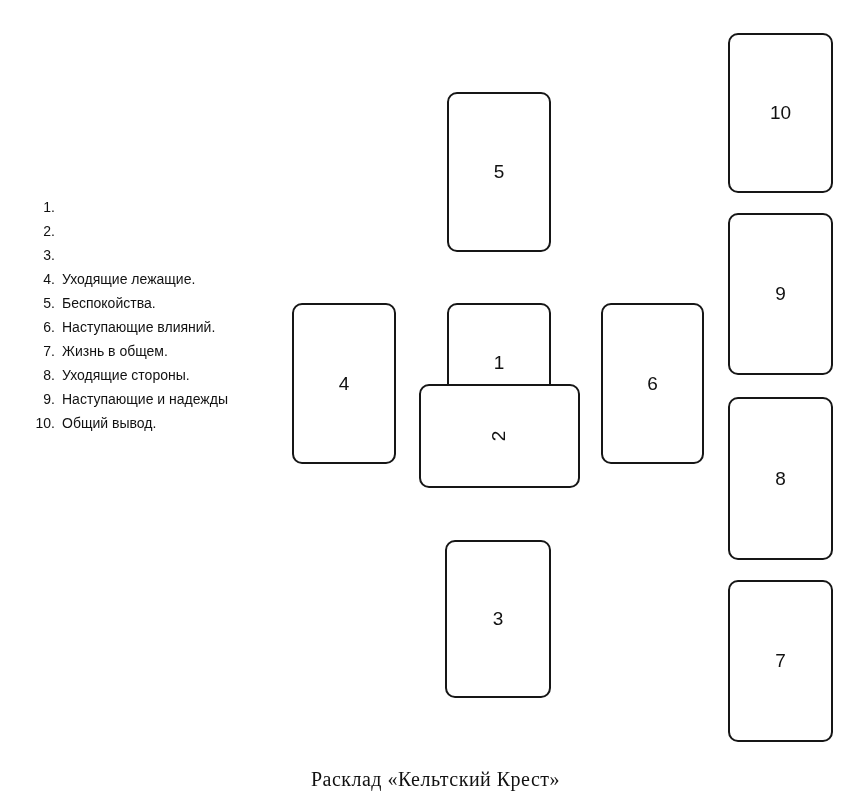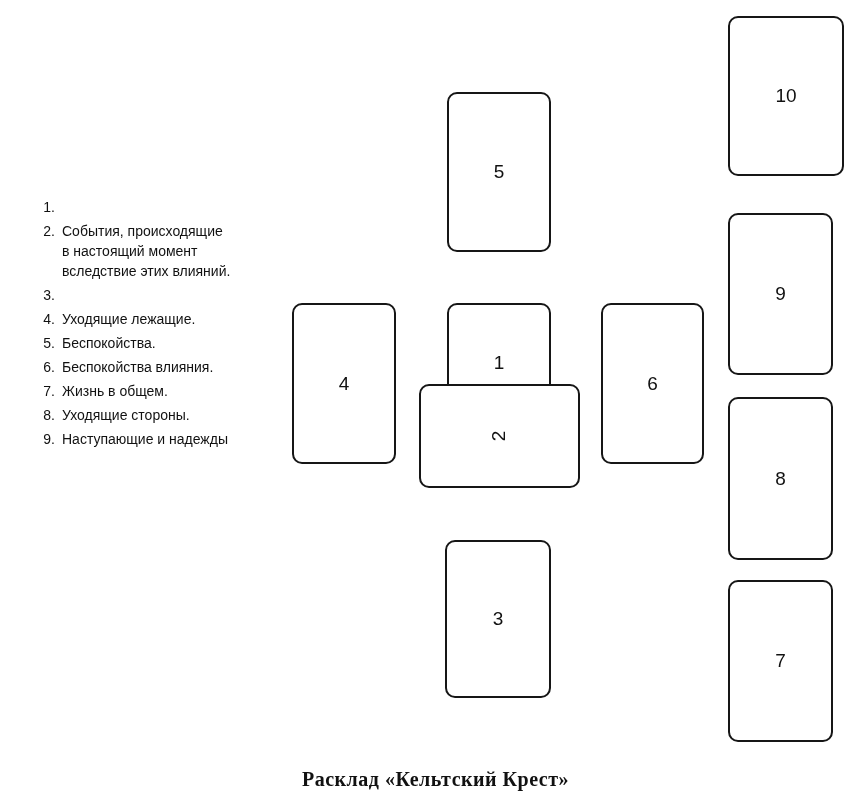--- a/index.html
+++ b/index.html
@@ -55,21 +55,21 @@
     font-size: 19px;
     line-height: 20px;
     color: #111111;
   }
   .card-5  { left: 447px; top:  92px; width: 104px; height: 160px; }
   .card-1  { left: 447px; top: 303px; width: 104px; height: 160px; z-index: 1; }
   .card-2  { left: 419px; top: 384px; width: 161px; height: 104px; z-index: 2; }
   .card-4  { left: 292px; top: 303px; width: 104px; height: 161px; }
   .card-6  { left: 601px; top: 303px; width: 103px; height: 161px; }
   .card-3  { left: 445px; top: 540px; width: 106px; height: 158px; }
-  .card-10 { left: 728px; top:  16px; width: 116px; height: 160px; }
+  .card-10 { left: 728px; top:  33px; width: 105px; height: 160px; }
   .card-9  { left: 728px; top: 213px; width: 105px; height: 162px; }
   .card-8  { left: 728px; top: 397px; width: 105px; height: 163px; }
   .card-7  { left: 728px; top: 580px; width: 105px; height: 162px; }
 
   .card-1 .card-num {
     position: absolute;
     top: 48px;
     left: 0;
     right: 0;
     text-align: center;
@@ -79,67 +79,68 @@
   }
 
   
   .caption {
     position: absolute;
     left: 20px;
     right: 0;
     top: 768px;
     text-align: center;
     font-family: "Liberation Serif", serif;
-    font-weight: bold;
+    font-weight: normal;
     font-size: 20px;
     letter-spacing: 0.5px;
     color: #111111;
   }
 </style>
 </head>
 <body>
 
 <div class="page">
 
   <div class="legend">
     <div class="legend-item">
       <span class="legend-num">1.</span>
     </div>
     <div class="legend-item">
       <span class="legend-num">2.</span>
-      <span class="legend-text">События, происходящие
-в настоящий момент
-вследствие этих влияний.</span>
     </div>
     <div class="legend-item">
       <span class="legend-num">3.</span>
     </div>
     <div class="legend-item">
       <span class="legend-num">4.</span>
       <span class="legend-text">Уходящие лежащие.</span>
     </div>
     <div class="legend-item">
       <span class="legend-num">5.</span>
       <span class="legend-text">Беспокойства.</span>
     </div>
     <div class="legend-item">
       <span class="legend-num">6.</span>
-      <span class="legend-text">Беспокойства влияния.</span>
+      <span class="legend-text">Наступающие влияний.</span>
     </div>
     <div class="legend-item">
       <span class="legend-num">7.</span>
       <span class="legend-text">Жизнь в общем.</span>
     </div>
     <div class="legend-item">
       <span class="legend-num">8.</span>
       <span class="legend-text">Уходящие стороны.</span>
     </div>
     <div class="legend-item">
       <span class="legend-num">9.</span>
       <span class="legend-text">Наступающие и надежды</span>
+    </div>
+    <div class="legend-item">
+      <span class="legend-num">10.</span>
+      <span class="legend-text">Общий вывод.</span>
     </div>
   </div>
 
   <div class="card card-5">
     <span class="card-num">5</span>
   </div>
 
   <div class="card card-4">
     <span class="card-num">4</span>
   </div>

